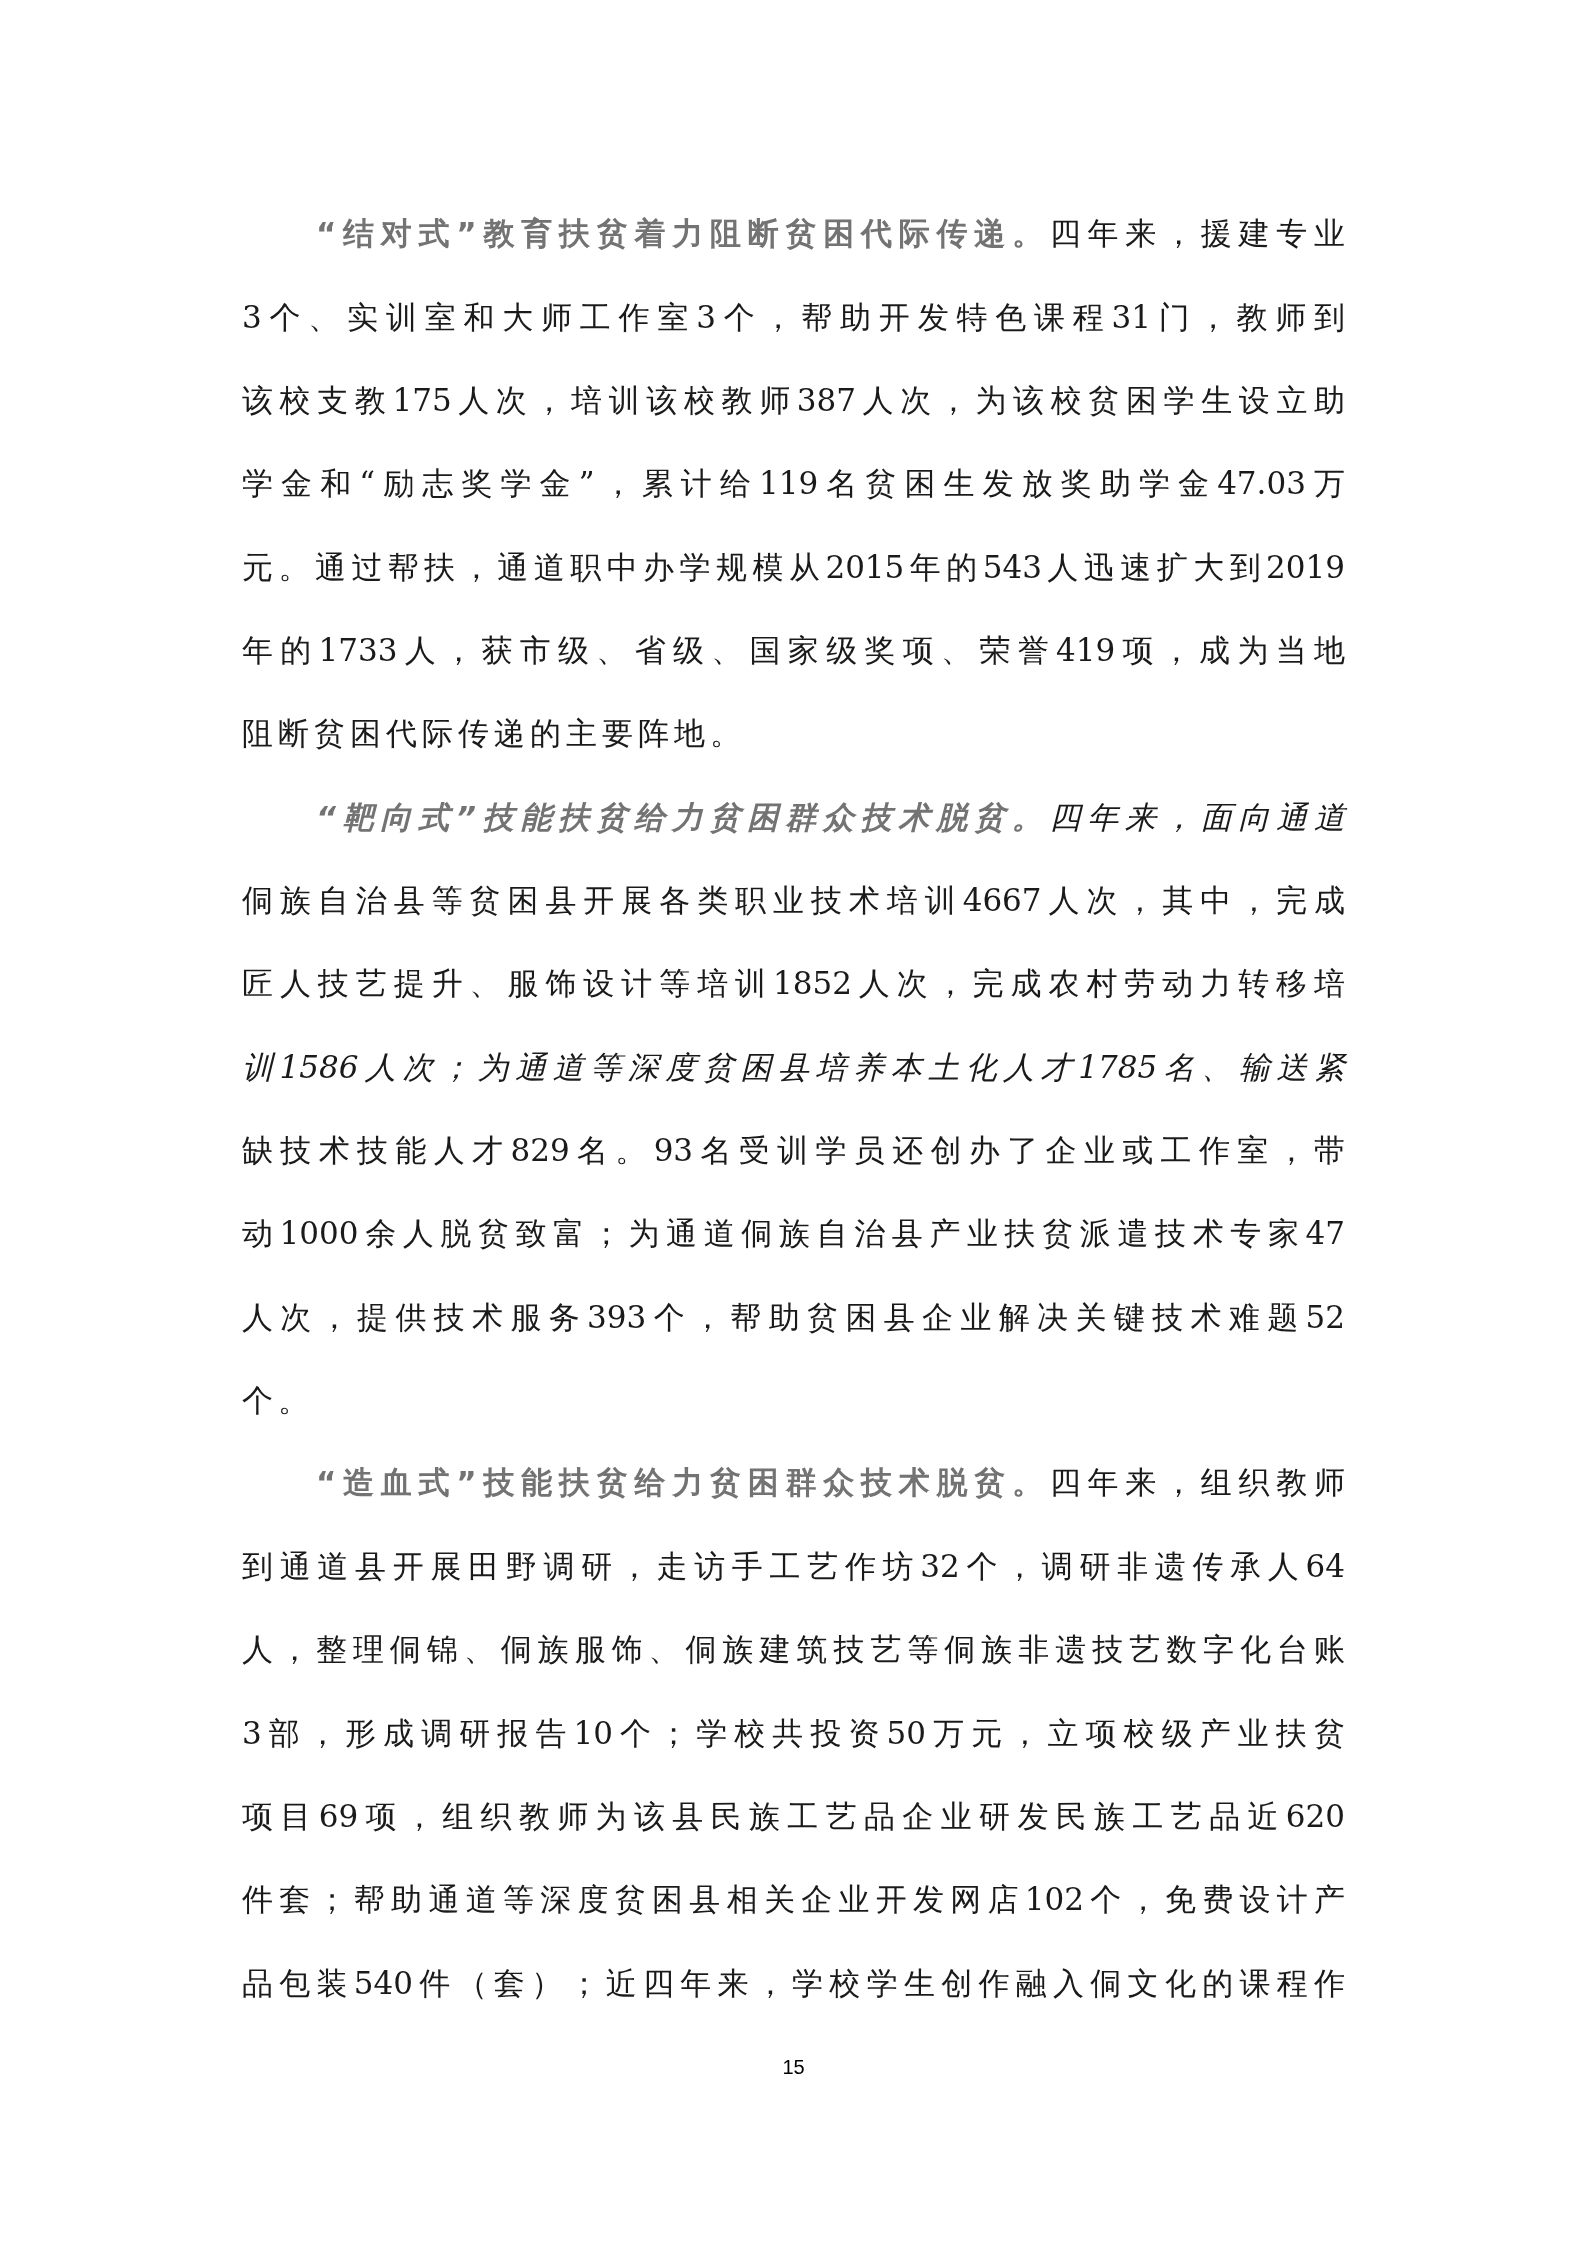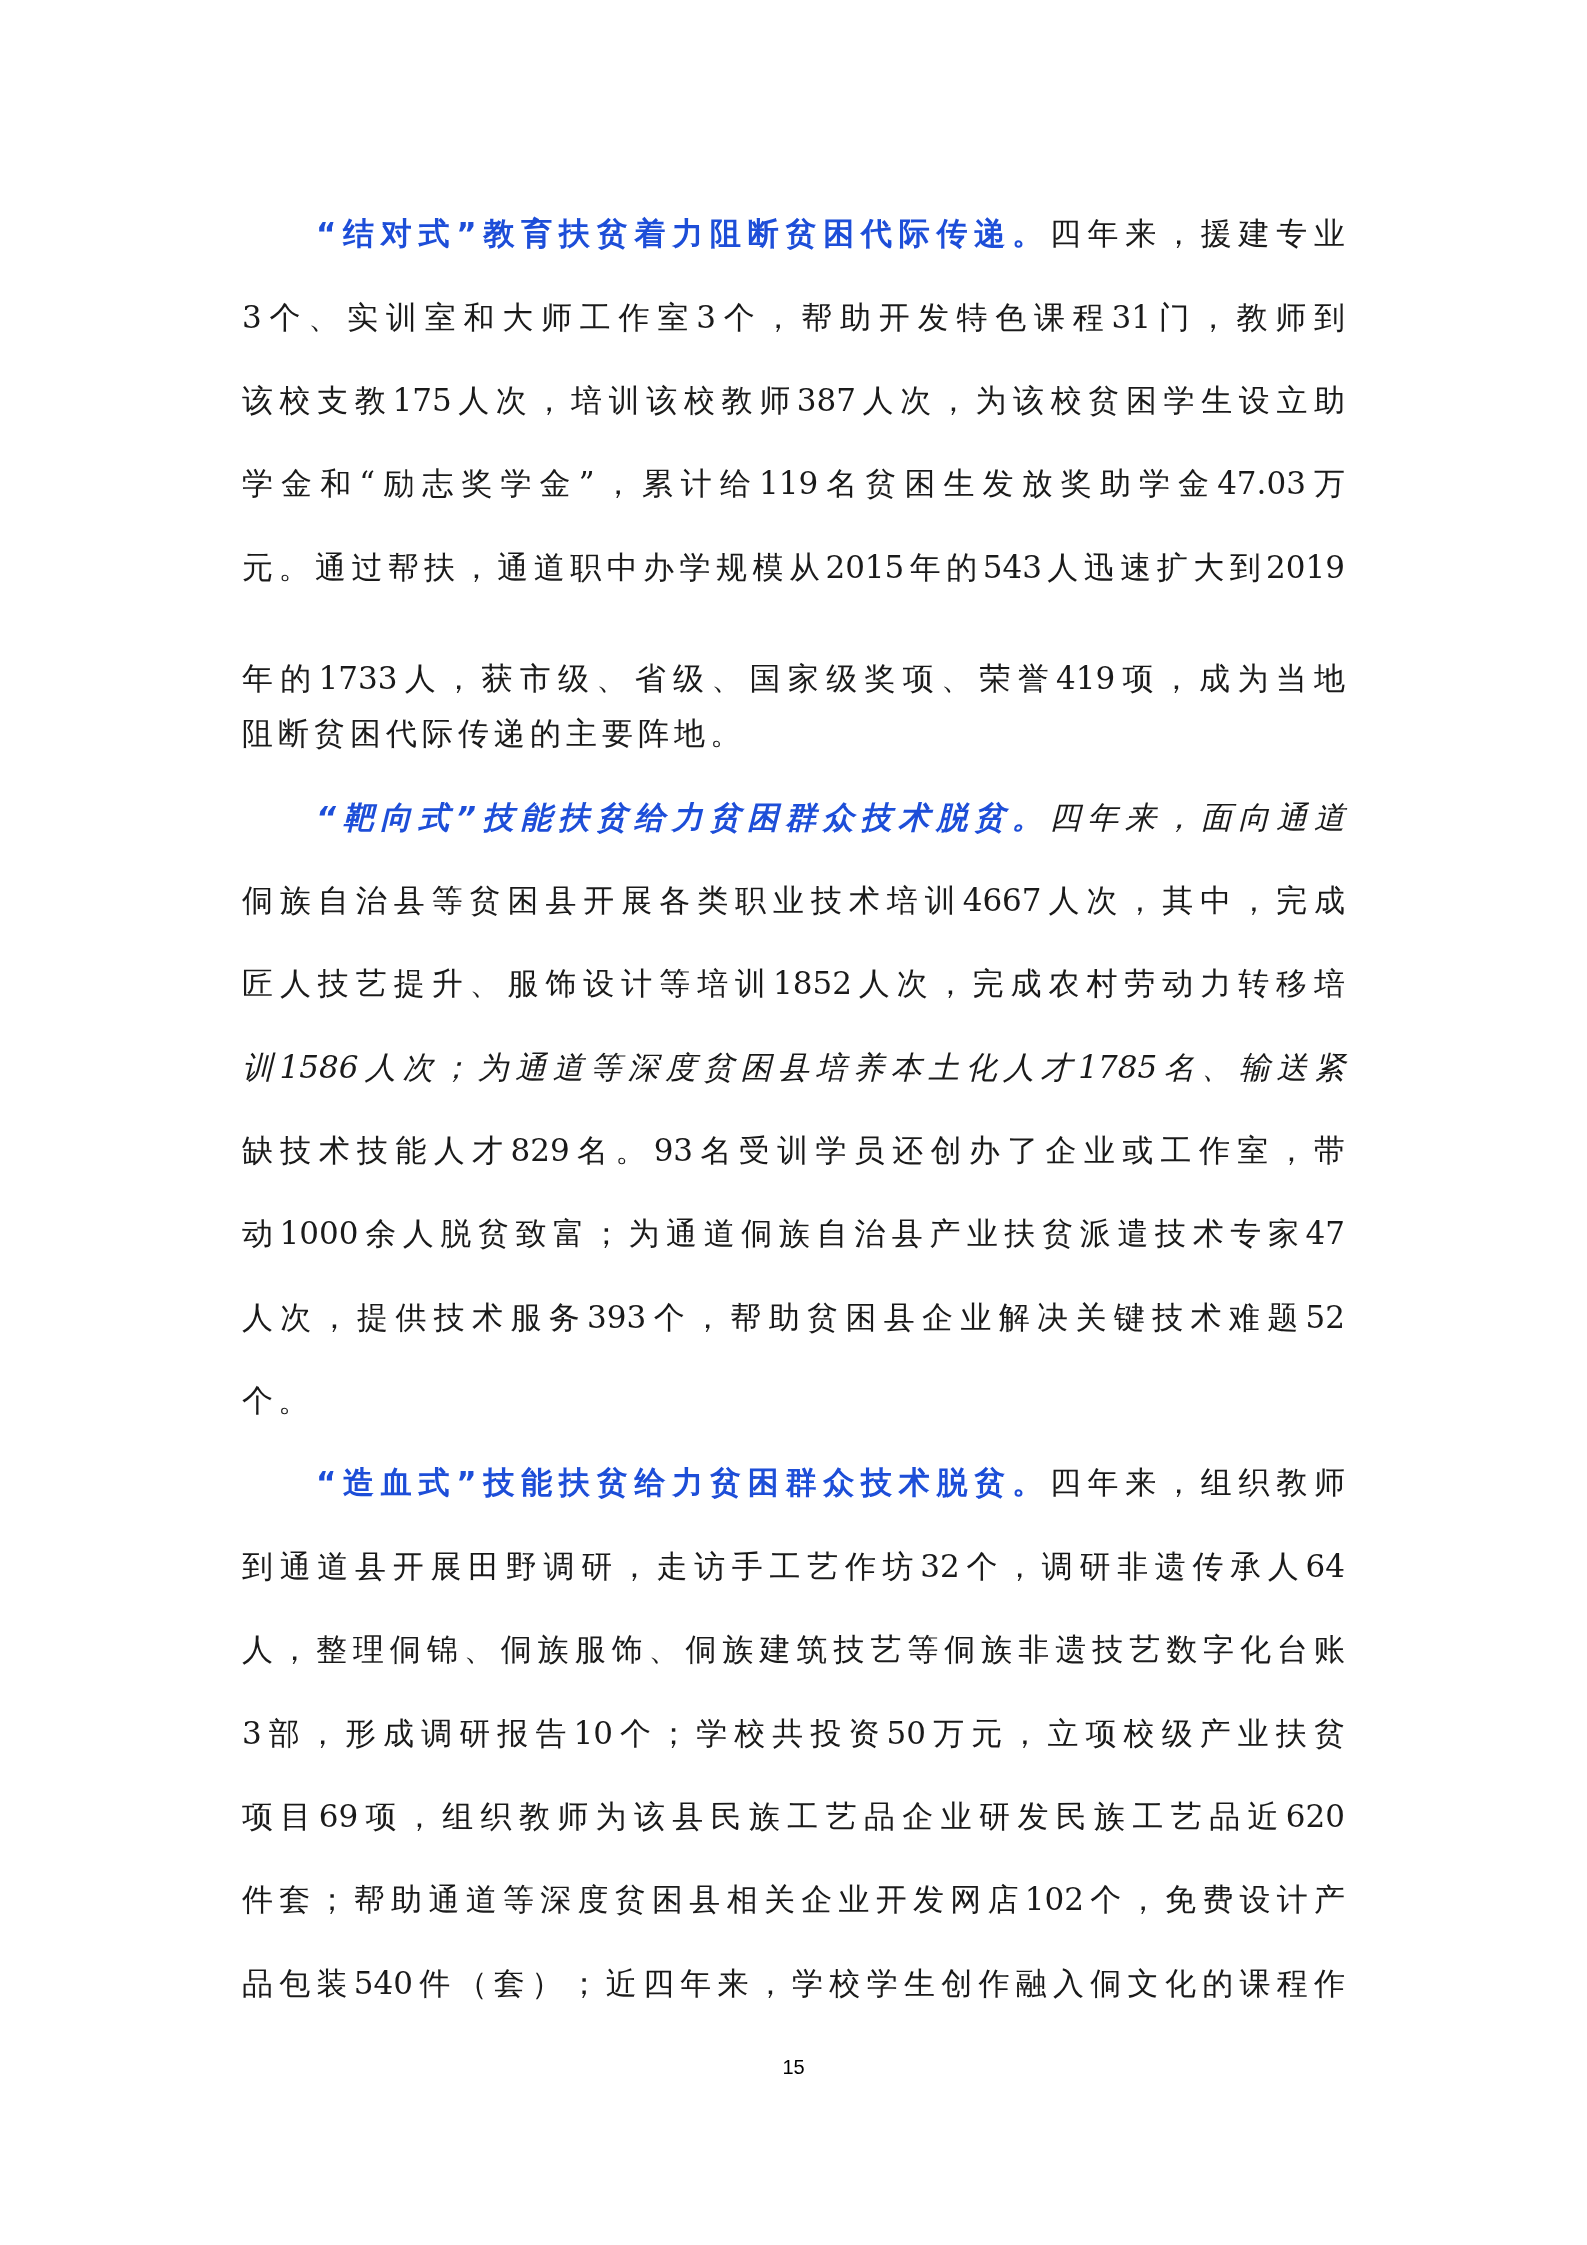--- a/index.html
+++ b/index.html
@@ -39,21 +39,21 @@
     text-align-last: left;
     letter-spacing: 5px;
   }
   .line.first {
     left: 316px;
     width: 1029px;
   }
   .heading {
     font-family: "DejaVu Sans", "Liberation Sans", sans-serif;
     font-weight: bold;
-    color: #1d4ed8;
+    color: #737373;
   }
   .body-text {
     font-weight: normal;
   }
   .page-number {
     position: absolute;
     left: 0;
     width: 1587px;
     top: 2056px;
     text-align: center;
@@ -68,21 +68,21 @@
 <body>
 
 <div class="page">
 
   <div>
     <div class="line first" style="top: 211px; letter-spacing: 0px;"><span class="heading">“结对式”教育扶贫着力阻断贫困代际传递。</span><span class="body-text">四年来，援建专业</span></div>
     <div class="line" style="top: 295px; letter-spacing: 0px;">3个、实训室和大师工作室3个，帮助开发特色课程31门，教师到</div>
     <div class="line" style="top: 378px; letter-spacing: 0px;">该校支教175人次，培训该校教师387人次，为该校贫困学生设立助</div>
     <div class="line" style="top: 461px; letter-spacing: 0px;">学金和“励志奖学金”，累计给119名贫困生发放奖助学金47.03万</div>
     <div class="line" style="top: 545px; letter-spacing: 0px;">元。通过帮扶，通道职中办学规模从2015年的543人迅速扩大到2019</div>
-    <div class="line" style="top: 628px; letter-spacing: 0px; margin-top: 28px;">年的1733人，获市级、省级、国家级奖项、荣誉419项，成为当地</div>
+    <div class="line" style="top: 628px; letter-spacing: 0px;">年的1733人，获市级、省级、国家级奖项、荣誉419项，成为当地</div>
     <div class="line last" style="top:711px;">阻断贫困代际传递的主要阵地。</div>
   </div>
 
   <div>
     <div class="line first" style="top: 795px; letter-spacing: 0px; font-style: italic;"><span class="heading">“靶向式”技能扶贫给力贫困群众技术脱贫。</span><span class="body-text">四年来，面向通道</span></div>
     <div class="line" style="top: 878px; letter-spacing: 0px;">侗族自治县等贫困县开展各类职业技术培训4667人次，其中，完成</div>
     <div class="line" style="top: 961px; letter-spacing: 0px;">匠人技艺提升、服饰设计等培训1852人次，完成农村劳动力转移培</div>
     <div class="line" style="top: 1045px; letter-spacing: 0px; font-style: italic;">训1586人次；为通道等深度贫困县培养本土化人才1785名、输送紧</div>
     <div class="line" style="top: 1128px; letter-spacing: 0px;">缺技术技能人才829名。93名受训学员还创办了企业或工作室，带</div>
     <div class="line" style="top: 1211px; letter-spacing: 0px;">动1000余人脱贫致富；为通道侗族自治县产业扶贫派遣技术专家47</div>

